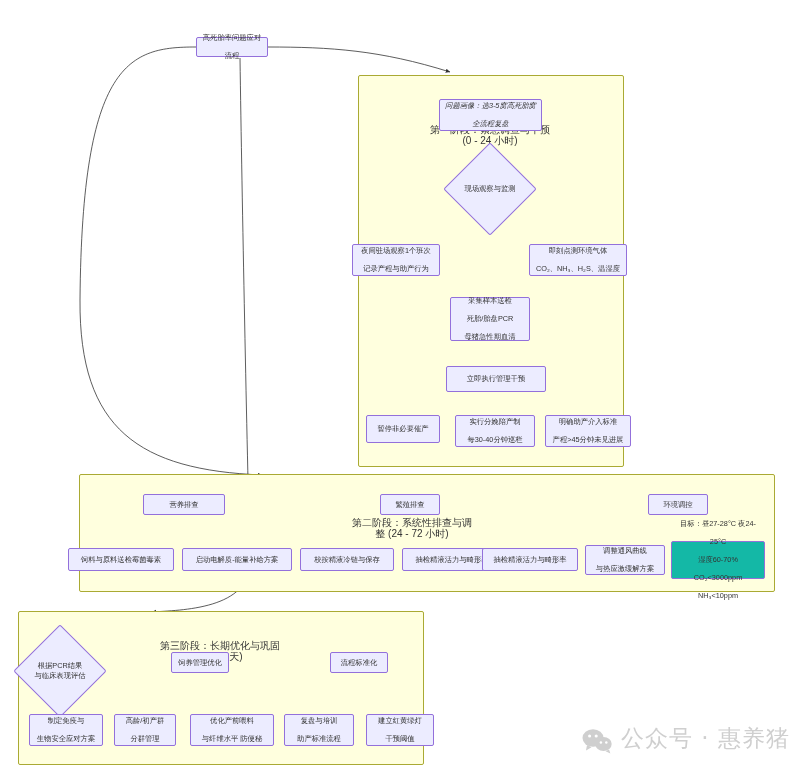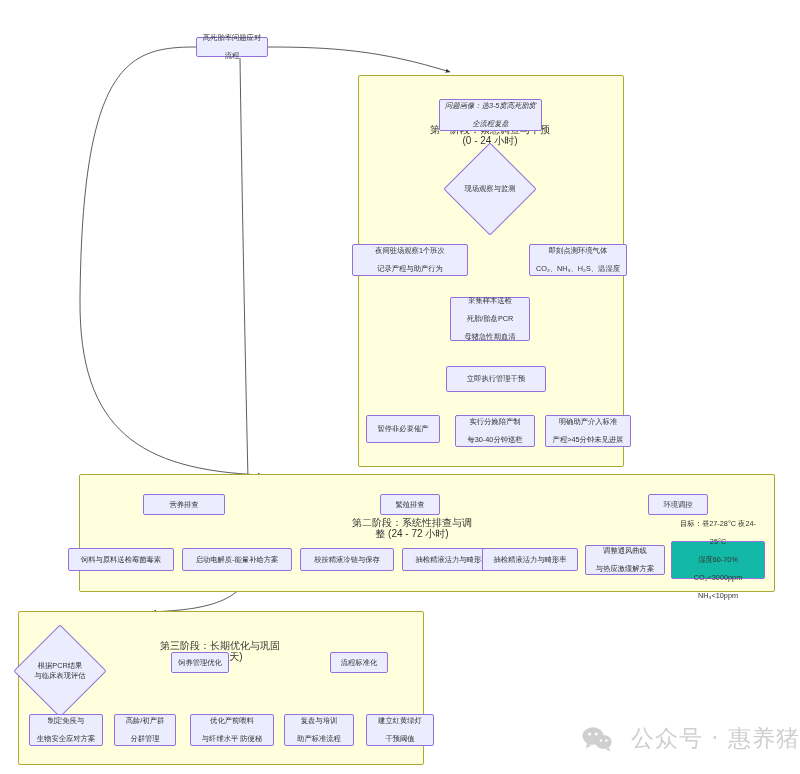--- a/index.html
+++ b/index.html
@@ -71,21 +71,21 @@
     font-size:7.3px;
     line-height:10px;
     text-align:center;
     white-space:pre-line;
     color:#333;
   }
 
   
   #watermark{
     position:absolute;
-    display:flex;align-items:center;gap:19px;
+    display:flex;align-items:flex-end;gap:9px;
     color:#cfcfcf;
     user-select:none;
   }
   #watermark .wm-text{
     font-size:23px;
     letter-spacing:1px;
     font-family:"DejaVu Sans",sans-serif;
     color:#cfcfcf;
     white-space:nowrap;
   }
@@ -143,21 +143,21 @@
 (0 - 24 小时)</div>
 
   <div class="node" style="left:439px;top:99px;width:103px;height:32px;font-style:italic;">问题画像：选3-5窝高死胎窝
 全流程复盘</div>
 
   <div class="diamond" style="left:457px;top:156px;width:66px;height:66px;">
     <div class="dshape"></div>
     <div class="dlabel">现场观察与监测</div>
   </div>
 
-  <div class="node" style="left:352px;top:244px;width:116px;height:32px;">夜间驻场观察1个班次
+  <div class="node" style="left:352px;top:244px;width:88px;height:32px;">夜间驻场观察1个班次
 记录产程与助产行为</div>
 
   <div class="node" style="left:529px;top:244px;width:98px;height:32px;">即刻点测环境气体
 CO₂、NH₃、H₂S、温湿度</div>
 
   <div class="node" style="left:450px;top:297px;width:80px;height:44px;">采集样本送检
 死胎/胎盘PCR
 母猪急性期血清</div>
 
   <div class="node" style="left:446px;top:366px;width:100px;height:26px;">立即执行管理干预</div>

